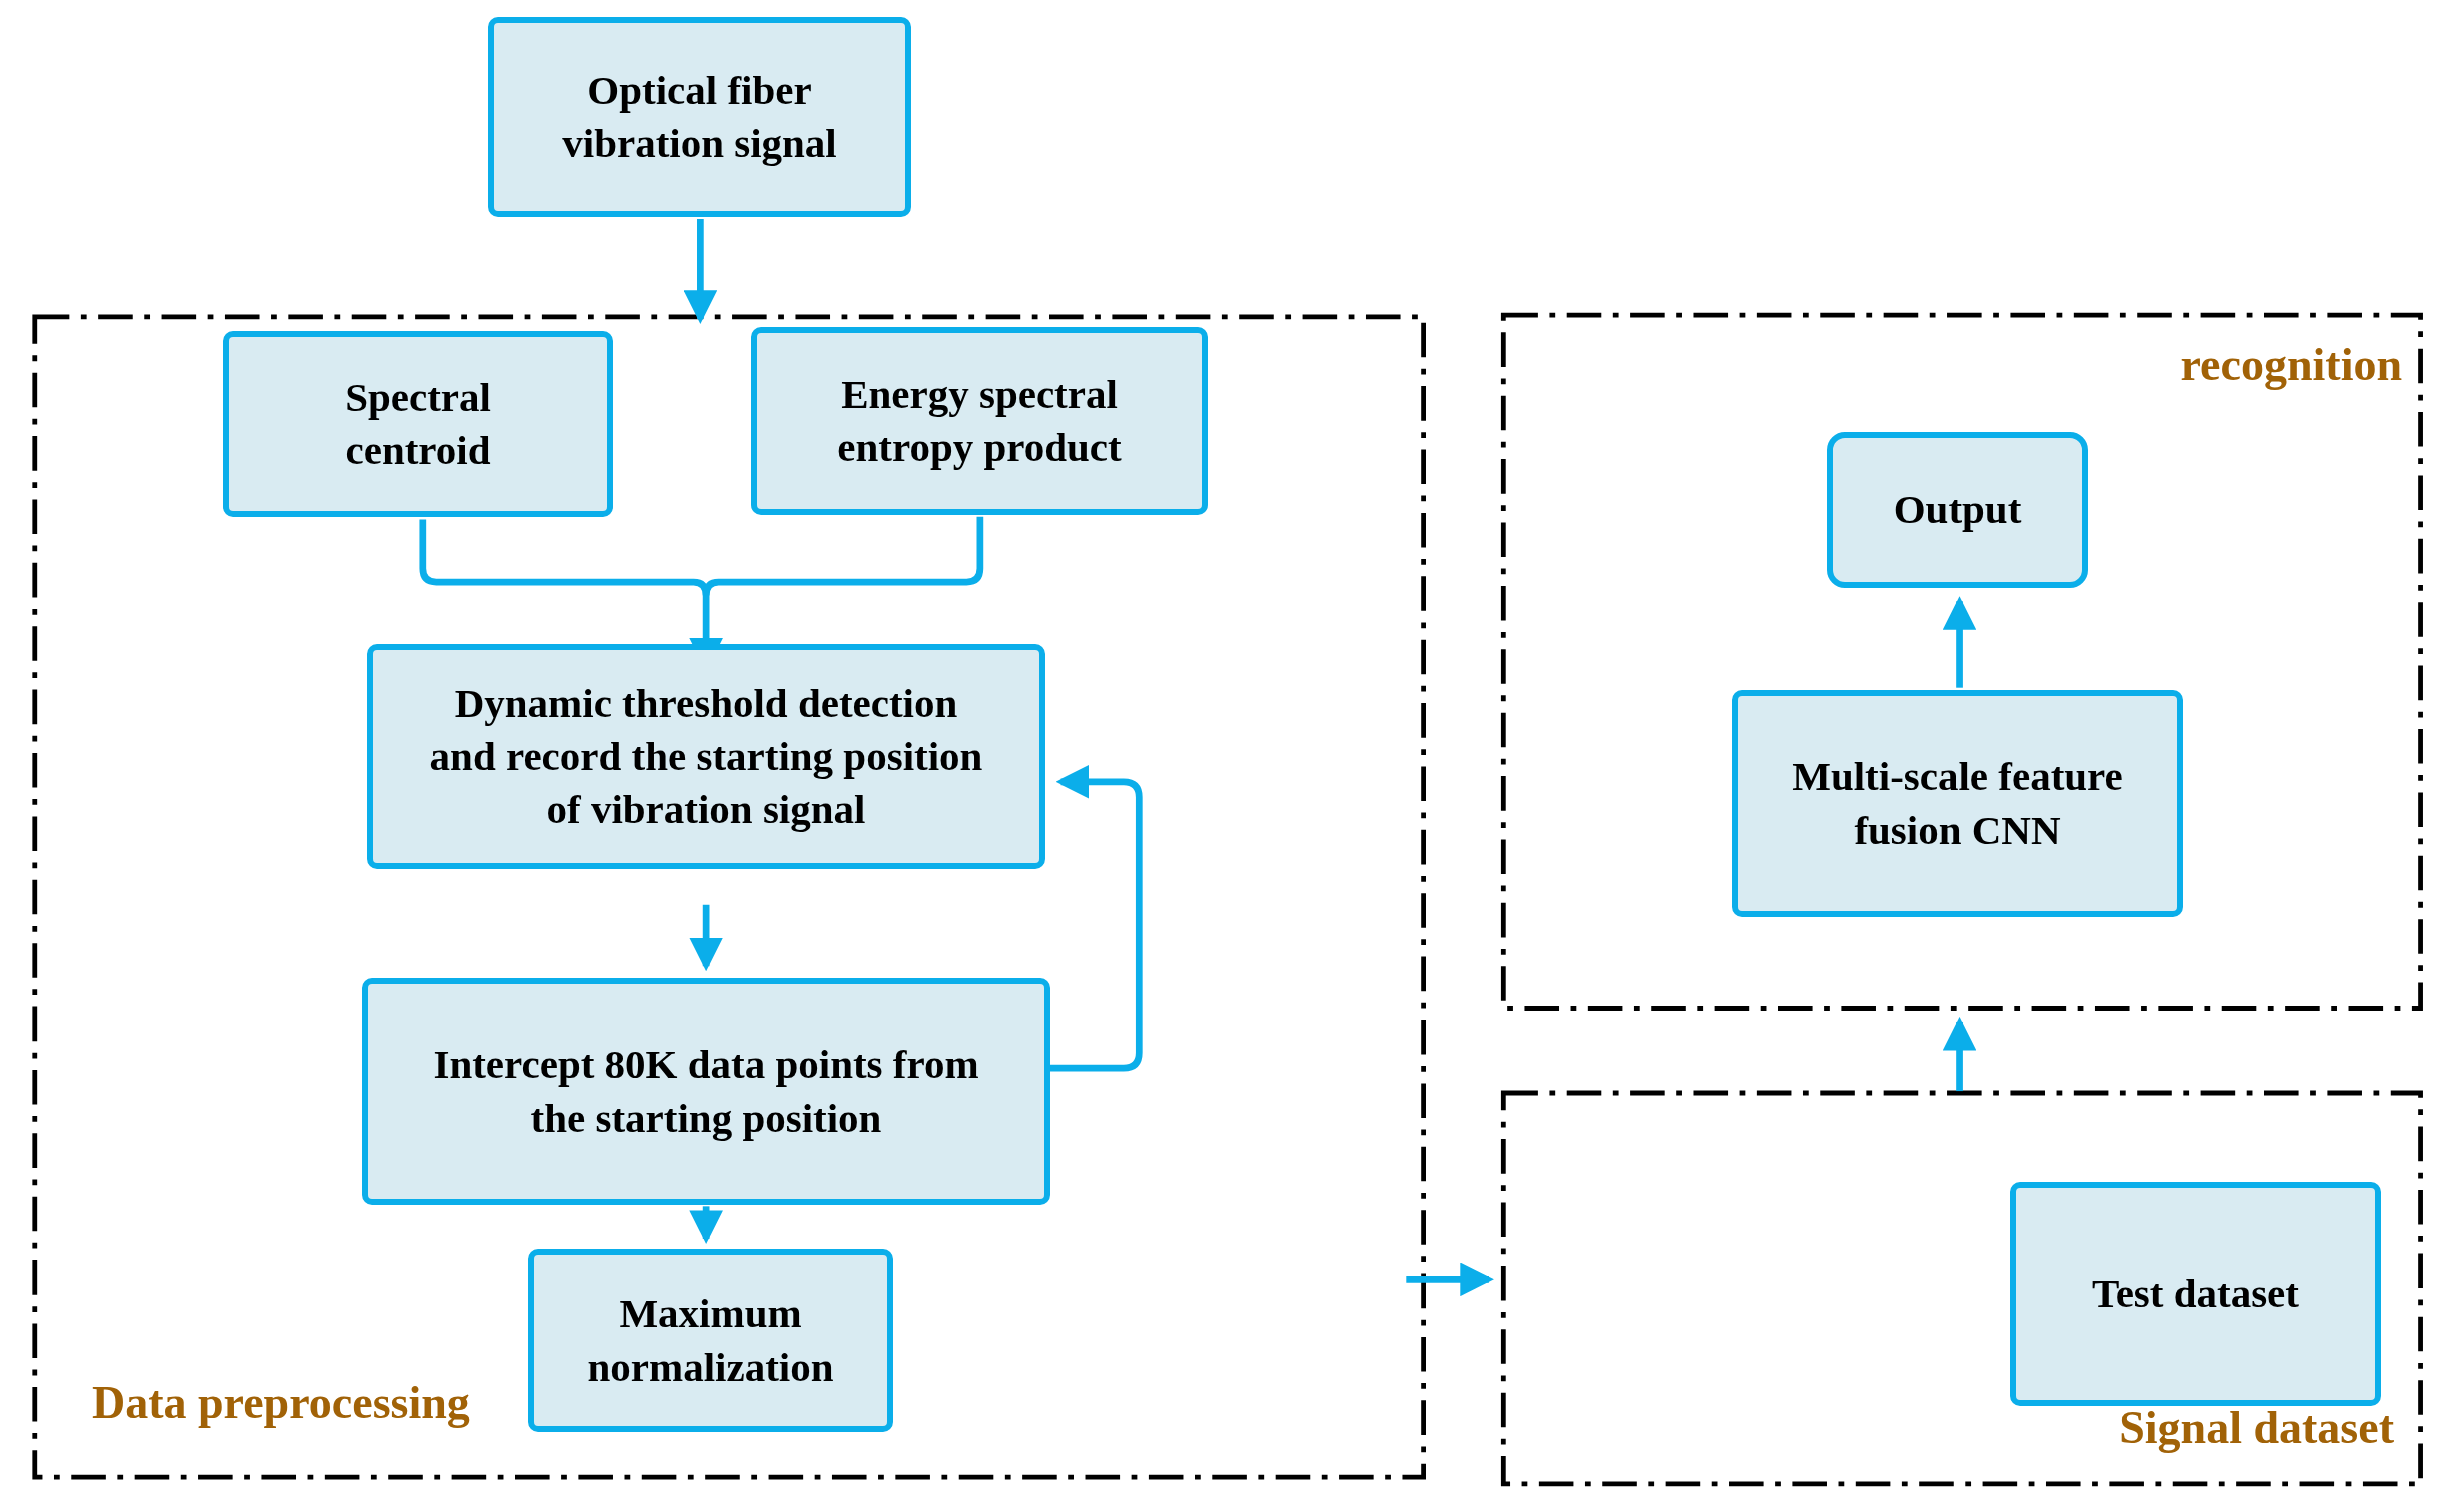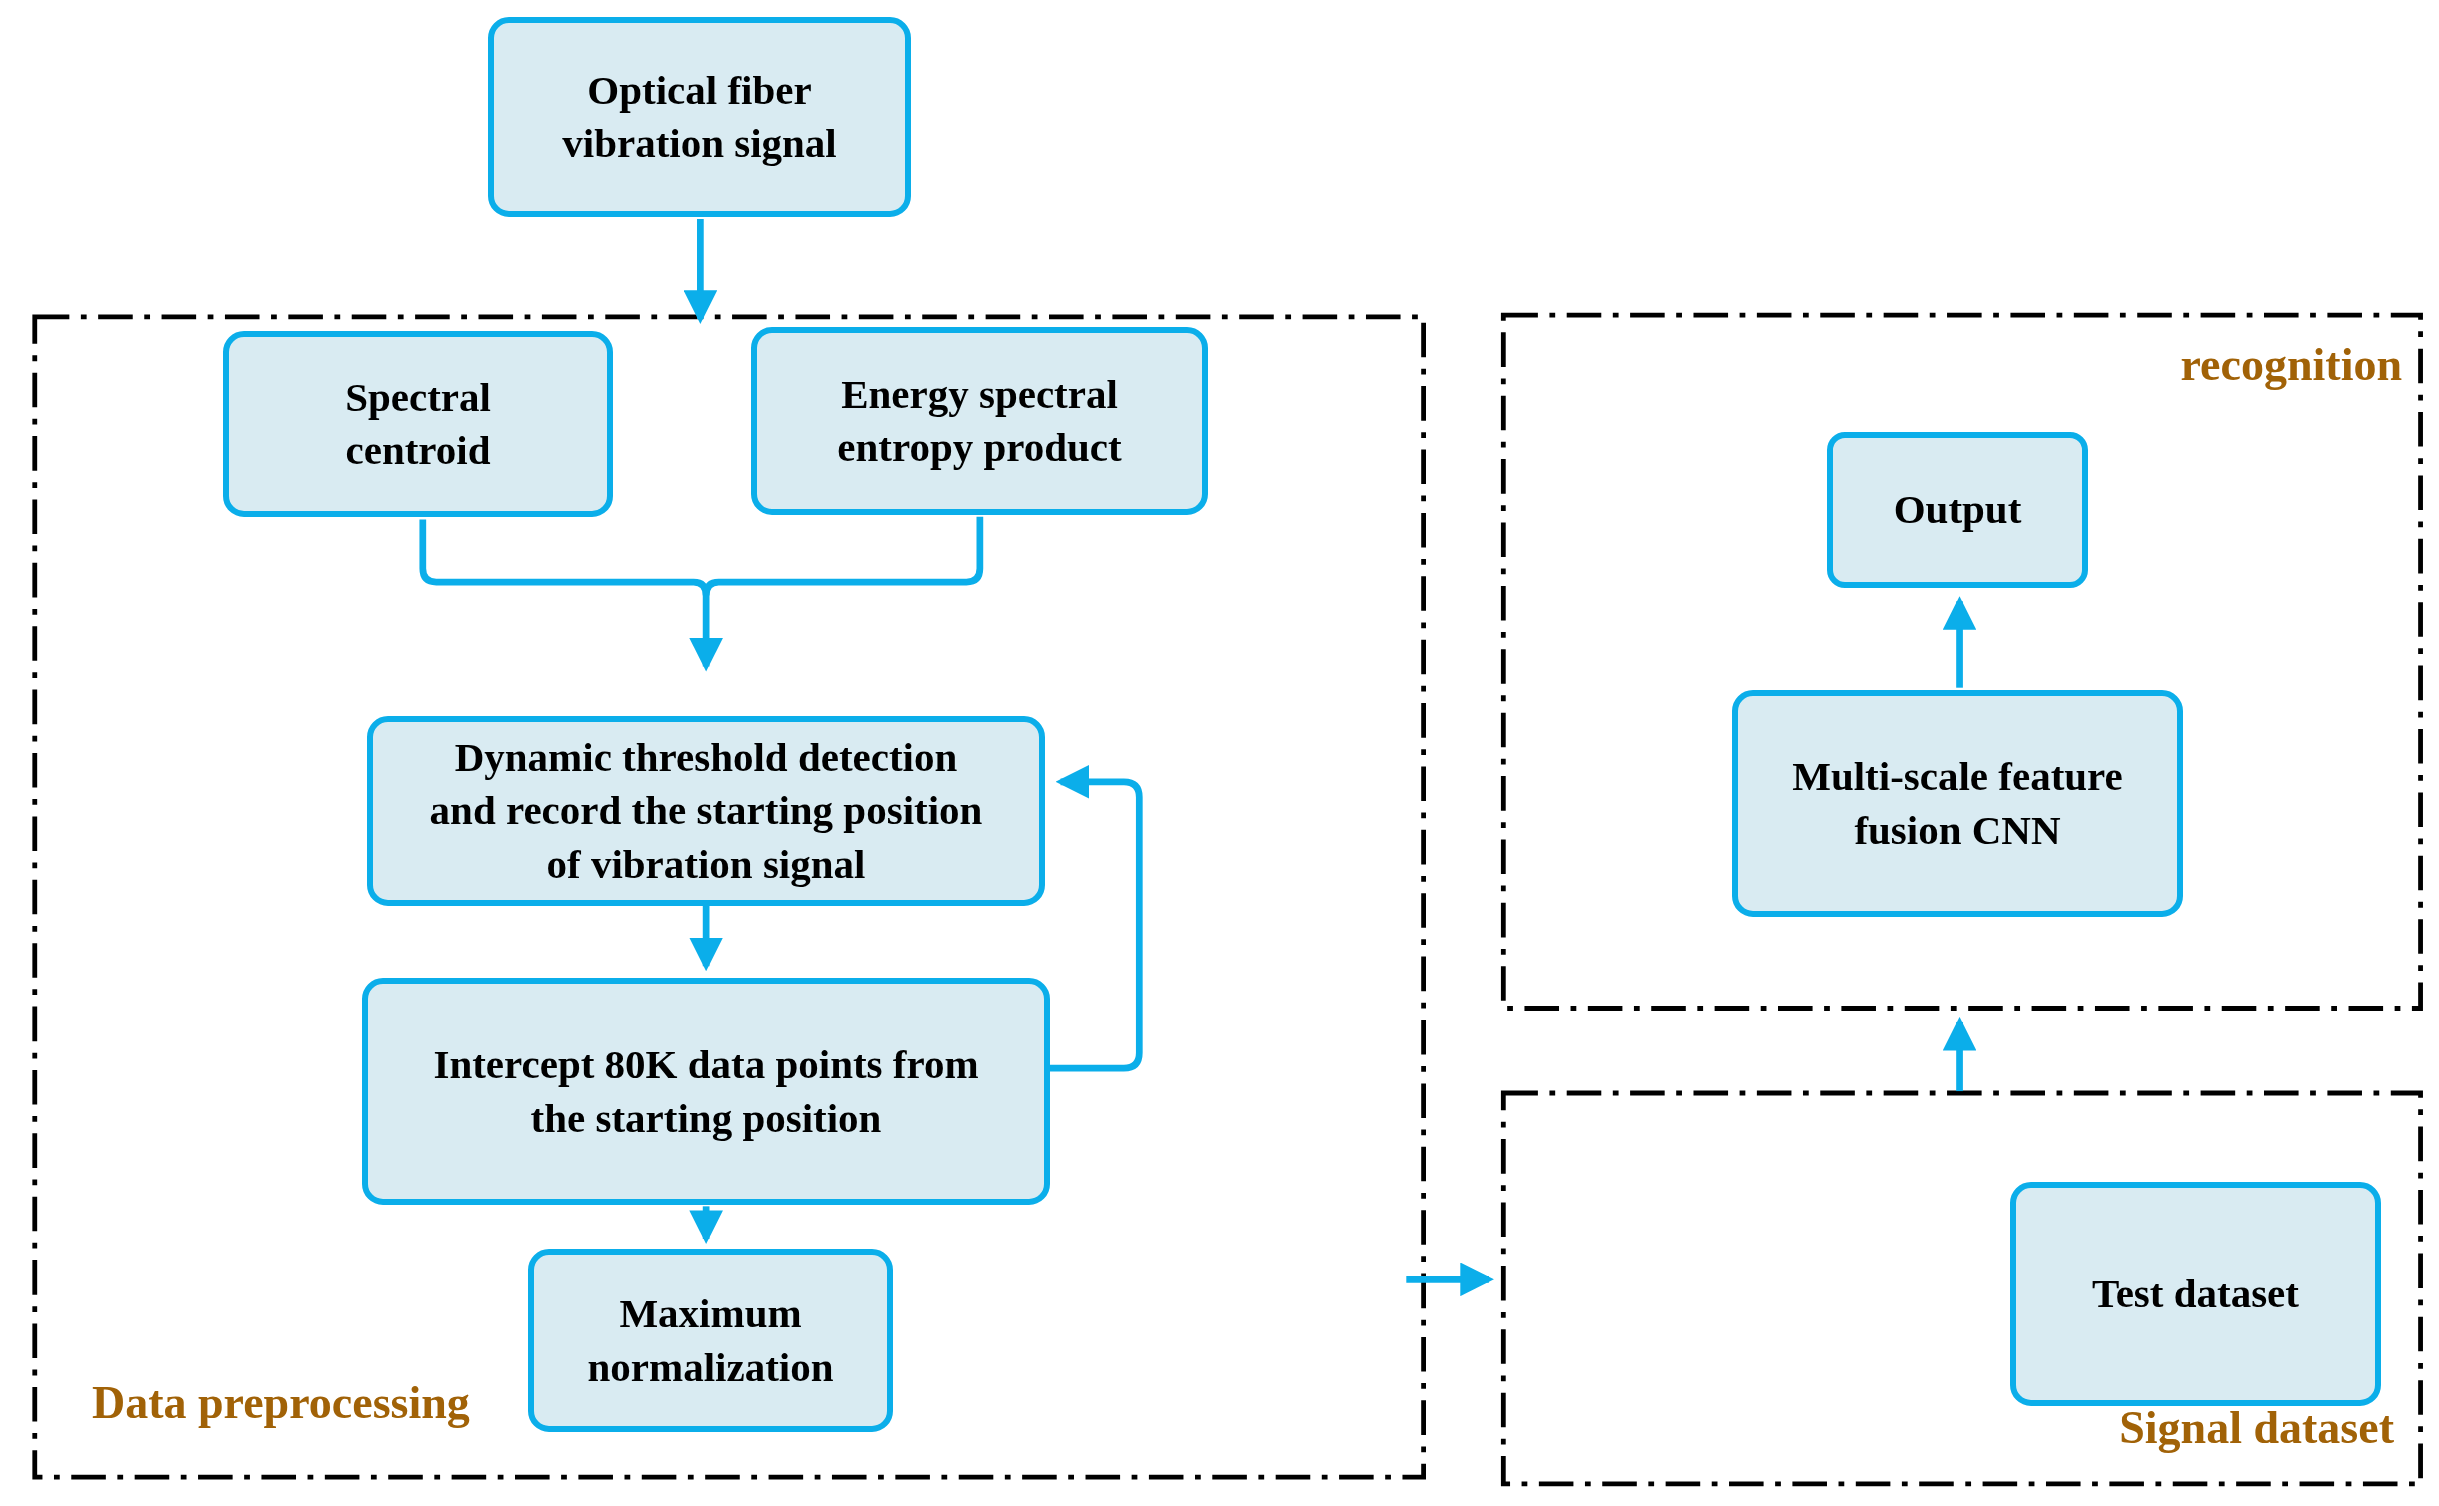--- a/index.html
+++ b/index.html
@@ -14,21 +14,21 @@
   svg.layer {
     position: absolute;
     left: 0; top: 0;
     width: 2439px; height: 1506px;
   }
   .node {
     position: absolute;
     box-sizing: border-box;
     background: #D9EBF2;
     border: 6.7px solid #0BAEEA;
-    border-radius: 21px;
+    border-radius: 10px;
     display: flex;
     align-items: center;
     justify-content: center;
     text-align: center;
     white-space: pre-line;
     font-weight: bold;
     font-size: 41px;
     line-height: 1.3;
     color: #000000;
   }
@@ -78,21 +78,21 @@
 
   <div class="node" style="left:488px; top:17.3px; width:423px; height:200px;">Optical fiber
 vibration signal</div>
 
   <div class="node" style="left:223px; top:331px; width:390px; height:186px;">Spectral
 centroid</div>
 
   <div class="node" style="left:751px; top:327px; width:457px; height:188px;">Energy spectral
 entropy product</div>
 
-  <div class="node" style="left:367px; top:716px; width:678px; height:190px;">Dynamic threshold detection
+  <div class="node" style="left:367px; top:644px; width:678px; height:225px;">Dynamic threshold detection
 and record the starting position
 of vibration signal</div>
 
   <div class="node" style="left:362px; top:978px; width:688px; height:227px;">Intercept 80K data points from
 the starting position</div>
 
   <div class="node" style="left:528px; top:1249px; width:365px; height:183px;">Maximum
 normalization</div>
 
 

